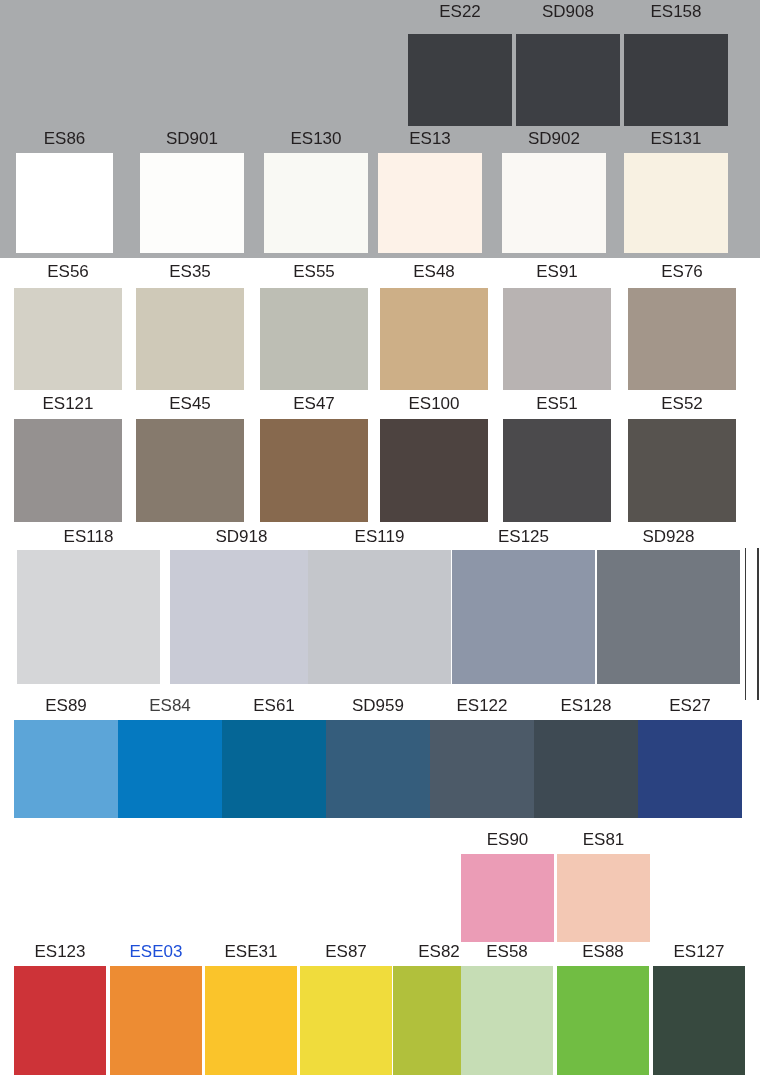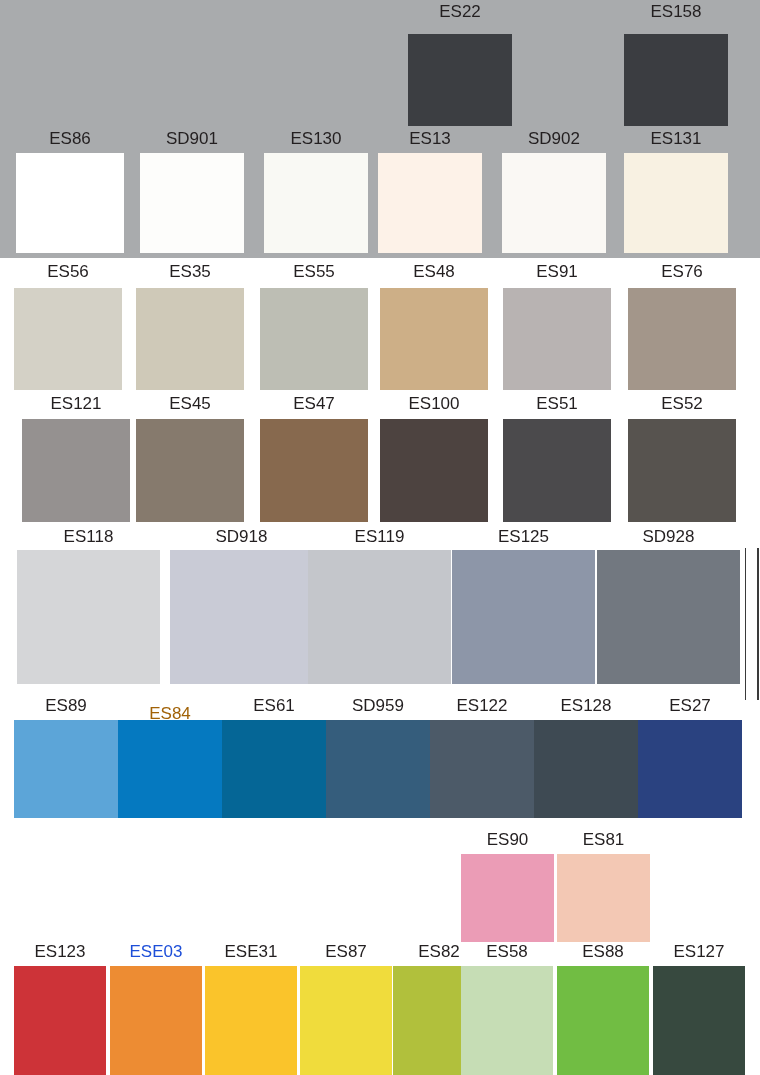--- a/index.html
+++ b/index.html
@@ -67,26 +67,30 @@
 
 <div id="sheet">
 
   <div class="grey-panel" style="background: rgb(169, 171, 173);"></div>
 
 
   <div class="cell" style="left:408px; top:4px; width:104px; height:122px;">
     <span class="lbl" style="top: 0px; color: rgb(35, 31, 32);">ES22</span>
     <span class="chip" style="top:30px; height:92px; background:#3c3e42;"></span>
   </div>
+  <div class="cell" style="left:516px; top:4px; width:104px; height:122px;">
+    <span class="lbl" style="top: 0px; color: rgb(35, 31, 32);">SD908</span>
+    <span class="chip" style="top:30px; height:92px; background:#3d3f44;"></span>
+  </div>
   <div class="cell" style="left:624px; top:4px; width:104px; height:122px;">
     <span class="lbl" style="top: 0px; color: rgb(35, 31, 32);">ES158</span>
     <span class="chip" style="top:30px; height:92px; background:#3b3d41;"></span>
   </div>
 
-  <div class="cell" style="left:16px; top:131px; width:108px; height:122px;">
+  <div class="cell" style="left:16px; top:131px; width:97px; height:122px;">
     <span class="lbl" style="top: 0px; color: rgb(35, 31, 32);">ES86</span>
     <span class="chip" style="top:22px; height:100px; background:#ffffff;"></span>
   </div>
   <div class="cell" style="left:140px; top:131px; width:104px; height:122px;">
     <span class="lbl" style="top: 0px; color: rgb(35, 31, 32);">SD901</span>
     <span class="chip" style="top:22px; height:100px; background:#fdfdfb;"></span>
   </div>
   <div class="cell" style="left:264px; top:131px; width:104px; height:122px;">
     <span class="lbl" style="top: 0px; color: rgb(35, 31, 32);">ES130</span>
     <span class="chip" style="top:22px; height:100px; background:#f9f9f4;"></span>
@@ -122,21 +126,21 @@
   </div>
   <div class="cell" style="left:503px; top:264px; width:108px; height:126px;">
     <span class="lbl" style="top: 0px; color: rgb(35, 31, 32);">ES91</span>
     <span class="chip" style="top:24px; height:102px; background:#b8b3b2;"></span>
   </div>
   <div class="cell" style="left:628px; top:264px; width:108px; height:126px;">
     <span class="lbl" style="top: 0px; color: rgb(35, 31, 32);">ES76</span>
     <span class="chip" style="top:24px; height:102px; background:#a3968a;"></span>
   </div>
 
-  <div class="cell" style="left:22px; top:396px; width:108px; height:126px;text-decoration:underline;">
+  <div class="cell" style="left:14px; top:396px; width:108px; height:126px;text-decoration:underline;">
     <span class="lbl" style="top: 0px; color: rgb(35, 31, 32);">ES121</span>
     <span class="chip" style="top:23px; height:103px; background:#959190;"></span>
   </div>
   <div class="cell" style="left:136px; top:396px; width:108px; height:126px;">
     <span class="lbl" style="top: 0px; color: rgb(35, 31, 32);">ES45</span>
     <span class="chip" style="top:23px; height:103px; background:#867a6d;"></span>
   </div>
   <div class="cell" style="left:260px; top:396px; width:108px; height:126px;">
     <span class="lbl" style="top: 0px; color: rgb(35, 31, 32);">ES47</span>
     <span class="chip" style="top:23px; height:103px; background:#87694e;"></span>
@@ -176,21 +180,21 @@
   </div>
 
   <div class="edge-line" style="left:745px; top:548px; width:1px; height:152px;"></div>
   <div class="edge-line" style="left:757px; top:548px; width:2px; height:152px;"></div>
 
   <div class="cell" style="left:14px; top:698px; width:104px; height:120px;">
     <span class="lbl" style="top: 0px; color: rgb(35, 31, 32);">ES89</span>
     <span class="chip" style="top:22px; height:98px; background:#5ca5d8;"></span>
   </div>
   <div class="cell" style="left:118px; top:698px; width:104px; height:120px;">
-    <span class="lbl" style="top: 8px; color: #a16207;">ES84</span>
+    <span class="lbl" style="top: 0px; color: #404040;">ES84</span>
     <span class="chip" style="top:22px; height:98px; background:#0579c0;"></span>
   </div>
   <div class="cell" style="left:222px; top:698px; width:104px; height:120px;">
     <span class="lbl" style="top: 0px; color: rgb(35, 31, 32);">ES61</span>
     <span class="chip" style="top:22px; height:98px; background:#056696;"></span>
   </div>
   <div class="cell" style="left:326px; top:698px; width:104px; height:120px;">
     <span class="lbl" style="top: 0px; color: rgb(35, 31, 32);">SD959</span>
     <span class="chip" style="top:22px; height:98px; background:#355d7c;"></span>
   </div>

